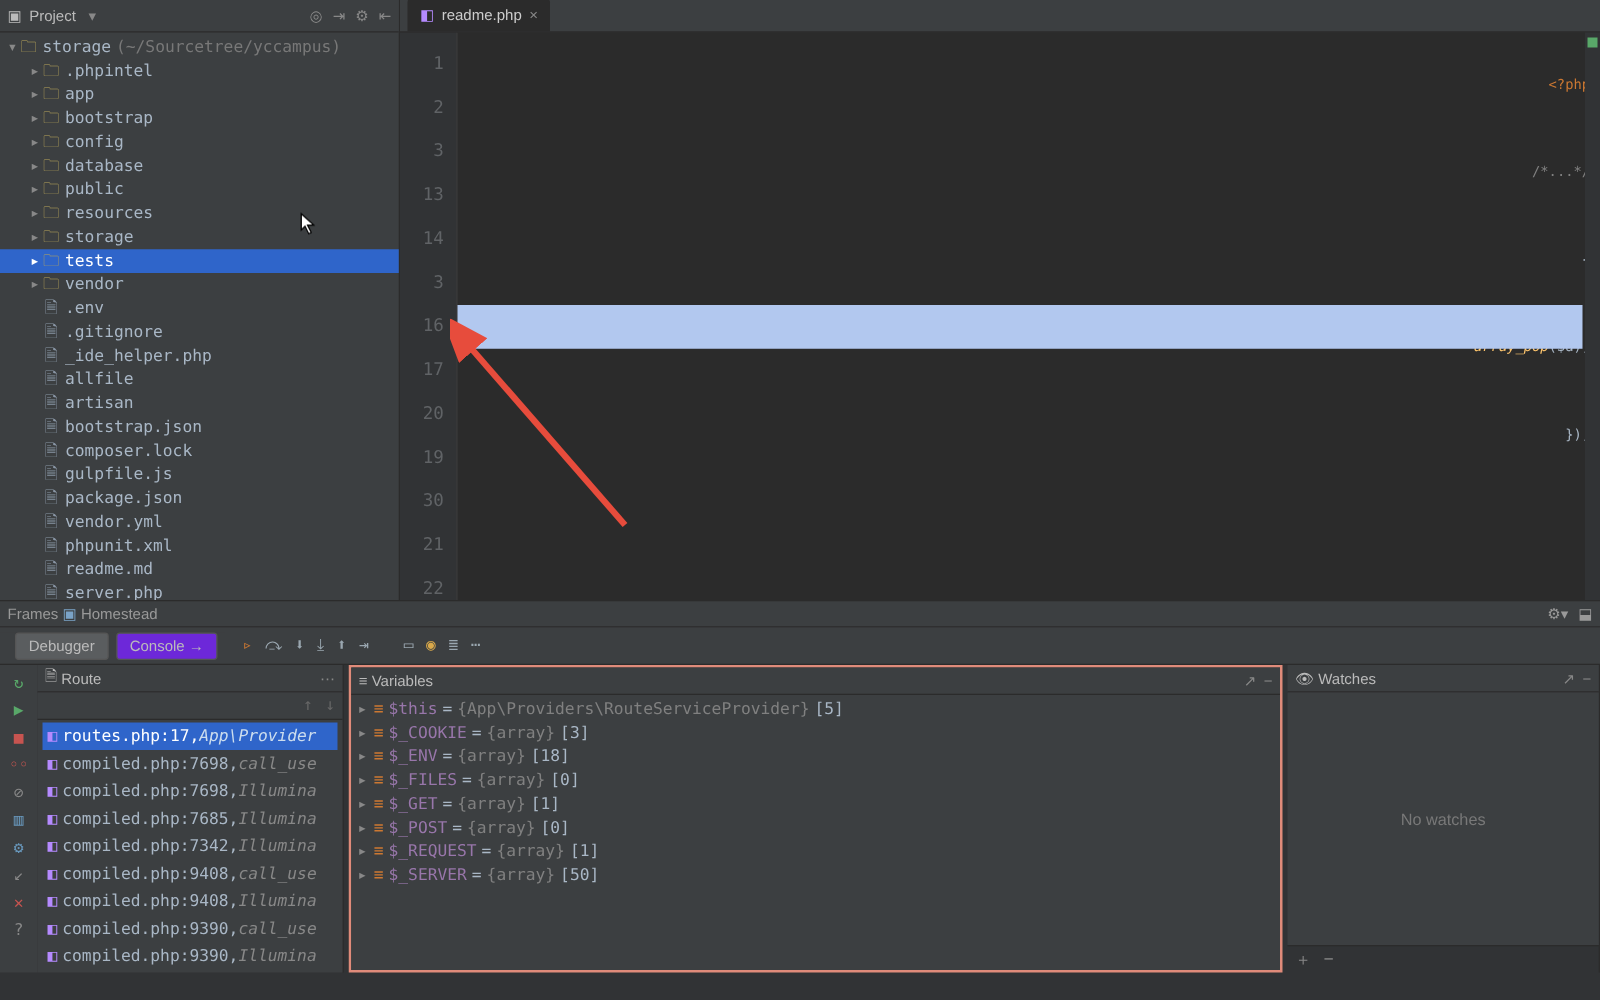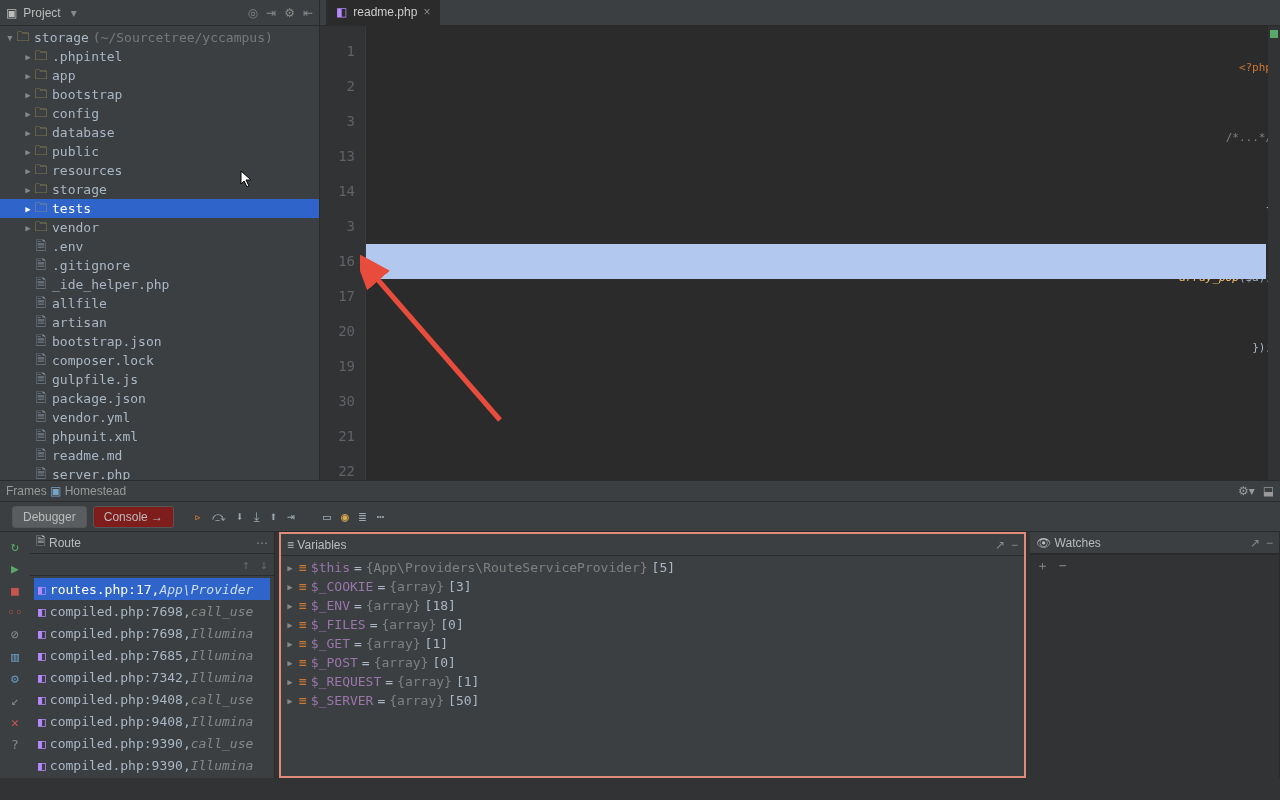--- a/index.html
+++ b/index.html
@@ -52,21 +52,21 @@
 .breakpoint { position:absolute; left:-12px; width:12px; height:12px; border-radius:50%; background:#db5c5c; top:11px;}
 .status-strip{position:absolute; right:0; top:26px; width:12px; bottom:0; background:#313335;}
 .status-ok{position:absolute; right:2px; top:4px; width:8px;height:8px;background:#59a869;}
 .arrow-annot{position:absolute;pointer-events:none;z-index:5;}
 
 .debug-header { height:22px; background:#3c3f41; display:flex; align-items:center; padding:0 6px; border-top:1px solid #2b2b2b; color:#999; font-family:sans-serif; font-size:12px; border-bottom:1px solid #2b2b2b;}
 .debug-header .right{margin-left:auto; display:flex; gap:8px;}
 .debug-toolbar{ height:30px; background:#3c3f41; display:flex; align-items:center; border-bottom:1px solid #2b2b2b;}
 .debug-left-strip{width:30px; background:#3c3f41; display:flex; flex-direction:column; align-items:center; gap:6px; padding-top:6px;}
 .debug-left-strip .ic{width:16px;height:16px; display:flex;align-items:center;justify-content:center;font-size:13px;}
-.tabbtn{padding:3px 10px; border:1px solid #555; border-radius:3px; margin-left:6px; font-family:sans-serif; font-size:12px; color:#bbb; background:#7f1d1d;}
+.tabbtn{padding:3px 10px; border:1px solid #555; border-radius:3px; margin-left:6px; font-family:sans-serif; font-size:12px; color:#bbb; background:#6d28d9;}
 .tabbtn.active{background:#5a5d5f;}
 .small-icons{display:flex; gap:10px; margin-left:14px;}
 .small-icons span{color:#9aa7b0; font-size:13px;}
 
 .debug-body{ display:flex; height:246px;}
 .panel{ display:flex; flex-direction:column; border-right:1px solid #2b2b2b;}
 .panel-header{ height:22px; background:#3c3f41; display:flex; align-items:center; padding:0 6px; font-family:sans-serif; font-size:12px; color:#bbb; border-bottom:1px solid #2b2b2b;}
 .panel-header .spacer{flex:1;}
 .panel-header .ic{color:#888; margin-left:6px;}
 .panel-body{ flex:1; overflow:auto; padding:2px 4px; background:#3c3f41;}
@@ -487,18 +487,21 @@
   </div>
 
   <div class="panel watches">
     <div class="panel-header">
       <span>👁</span>&nbsp;
       <span>Watches</span>
       <span class="spacer"></span>
       <span class="ic">↗</span>
       <span class="ic">−</span>
     </div>
+    <div class="panel-body">
+      <div class="empty">No watches</div>
+    </div>
     <div class="watches-footer">
       <span>＋</span>
       <span>−</span>
     </div>
   </div>
 </div>
 
 </body></html>

